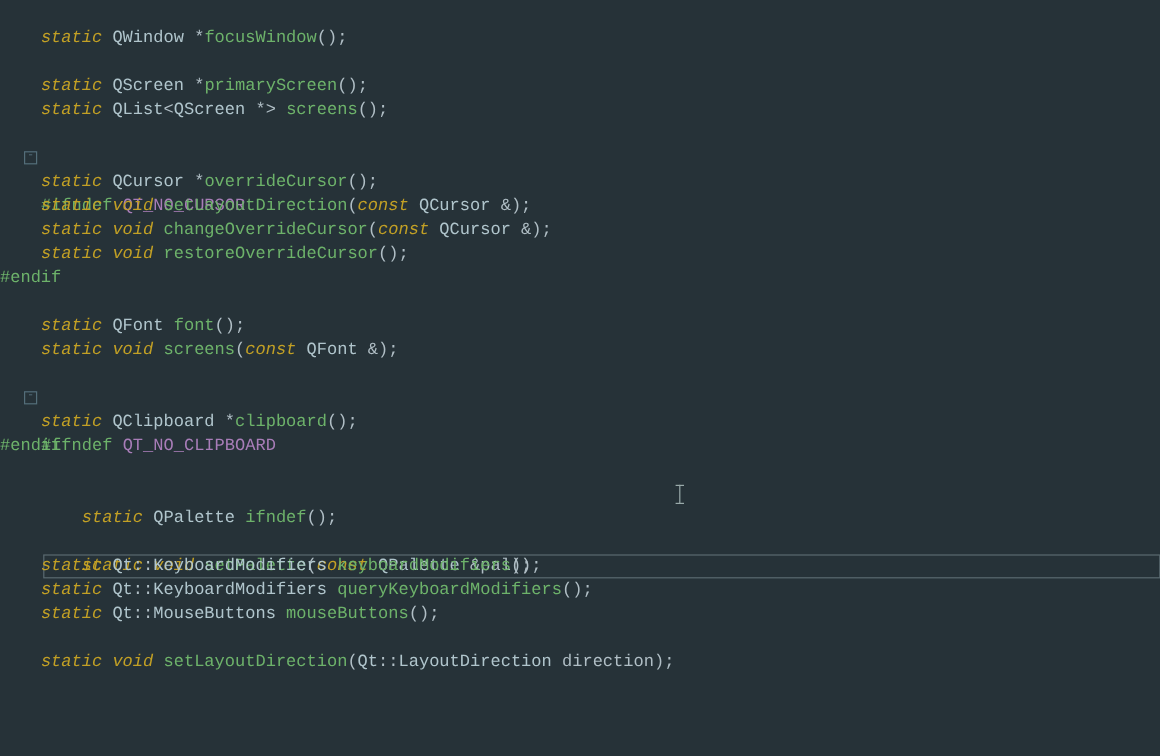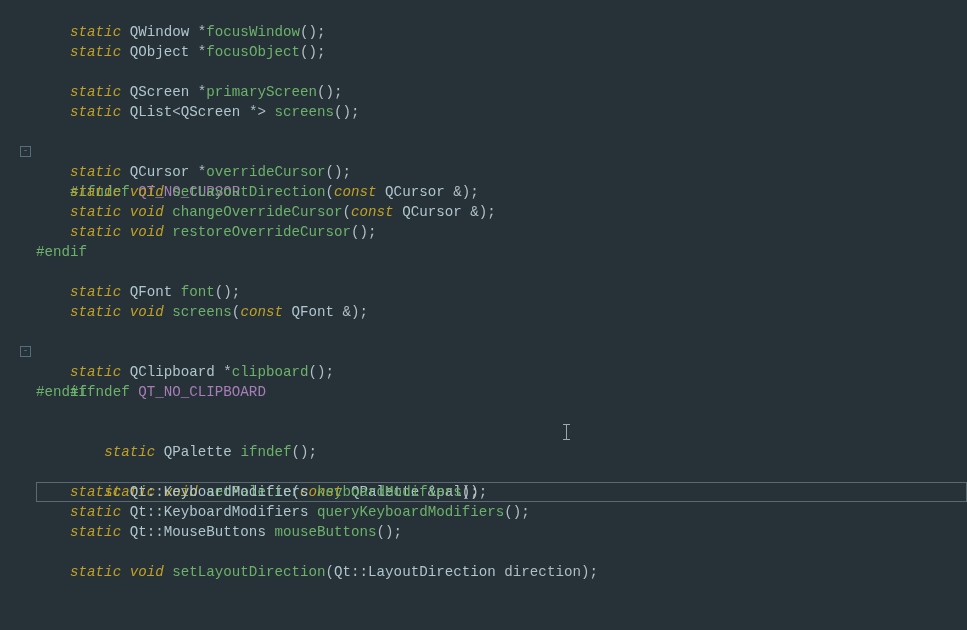--- a/index.html
+++ b/index.html
@@ -14,21 +14,20 @@
     position: relative;
   }
   .editor {
     position: relative;
     padding-top: 2px;
   }
   .line {
     height: 20px;
     white-space: pre;
     position: relative;
-    padding-left: 36px;
   }
   .fold {
     position: absolute;
     left: 20px;
     top: 4px;
     width: 11px;
     height: 11px;
     border: 1px solid #546e7a;
     color: #546e7a;
     font-size: 10px;
@@ -74,21 +73,20 @@
 </style>
 </head>
 <body>
 
 <div class="editor">
 
   <div class="line"></div>
 
   <div class="line"><span class="plain">    </span><span class="kw">static</span><span class="plain"> </span><span class="type">QWindow</span><span class="plain"> *</span><span class="fn">focusWindow</span><span class="plain">();</span></div>
 
-  <div class="line"><span class="plain">    </span><span class="kw">static</span><span class="plain"> </span><span class="type">QObject</span><span class="plain"> *</span><span class="fn">focusObject</span><span class="plain">();</span></div>
 
   <div class="line"></div>
 
   <div class="line"><span class="plain">    </span><span class="kw">static</span><span class="plain"> </span><span class="type">QScreen</span><span class="plain"> *</span><span class="fn">primaryScreen</span><span class="plain">();</span></div>
 
   <div class="line"><span class="plain">    </span><span class="kw">static</span><span class="plain"> </span><span class="type">QList</span><span class="plain">&lt;</span><span class="type">QScreen</span><span class="plain"> *&gt; </span><span class="fn">screens</span><span class="plain">();</span></div>
 
 
   <div class="line"></div>
 

